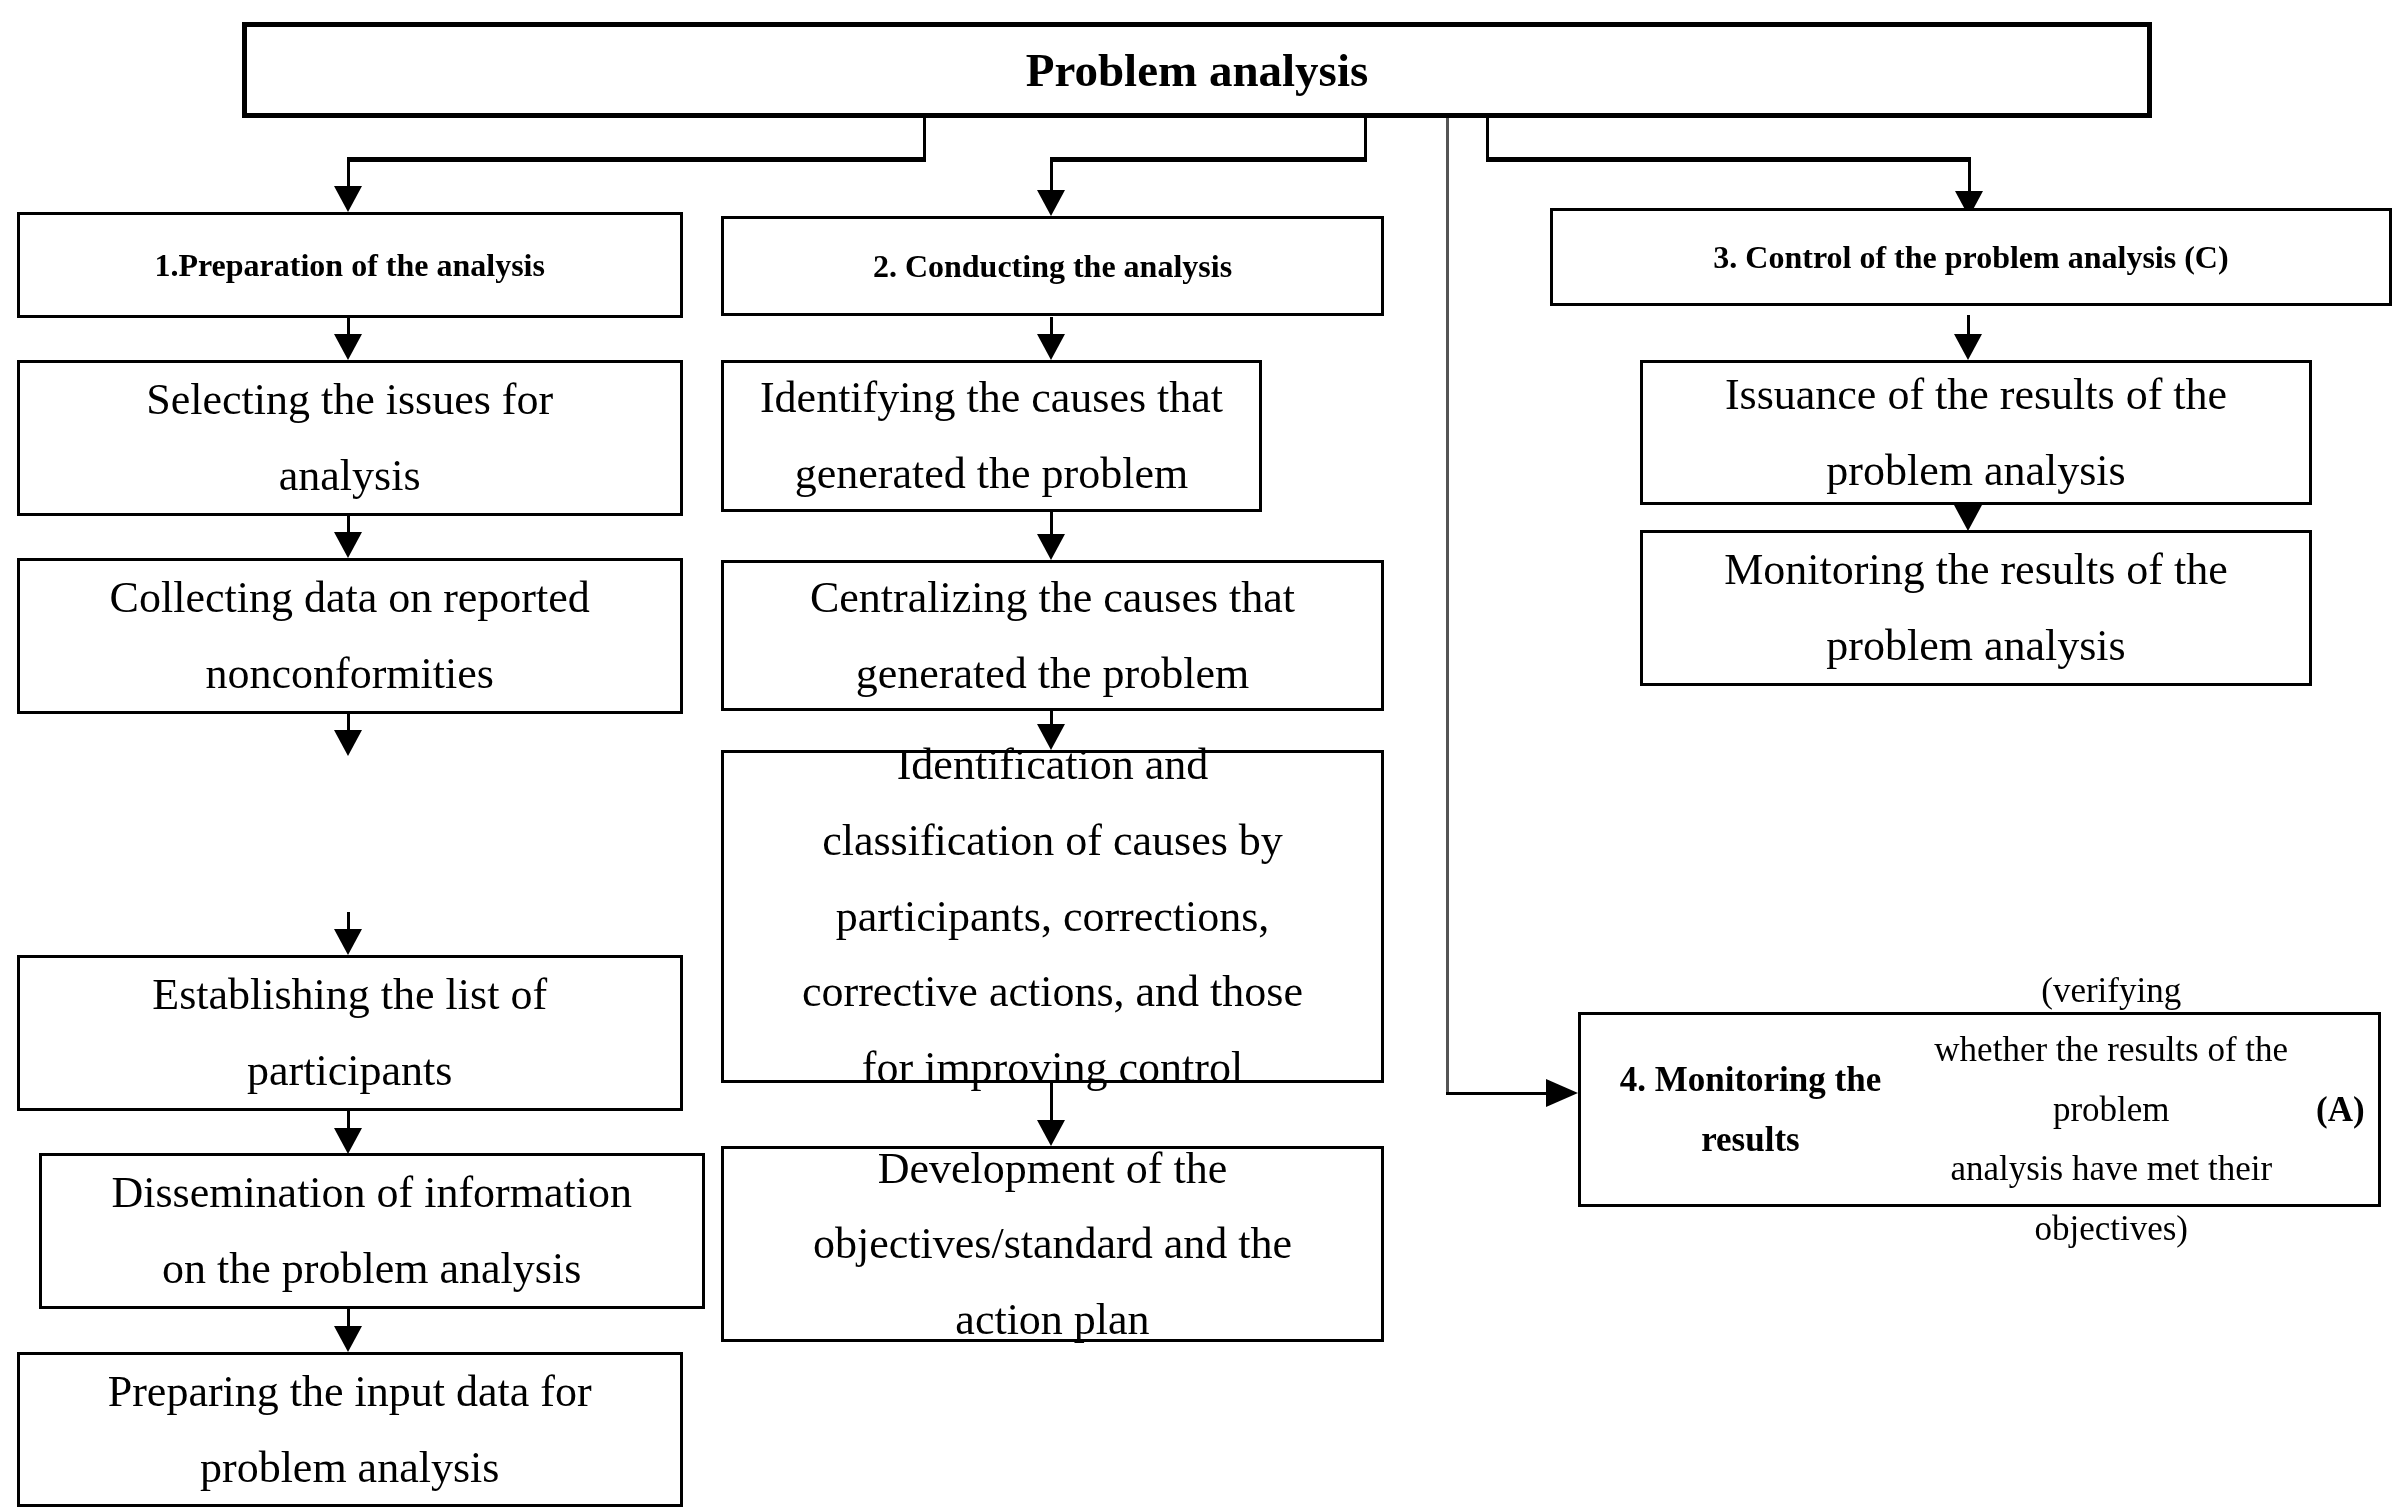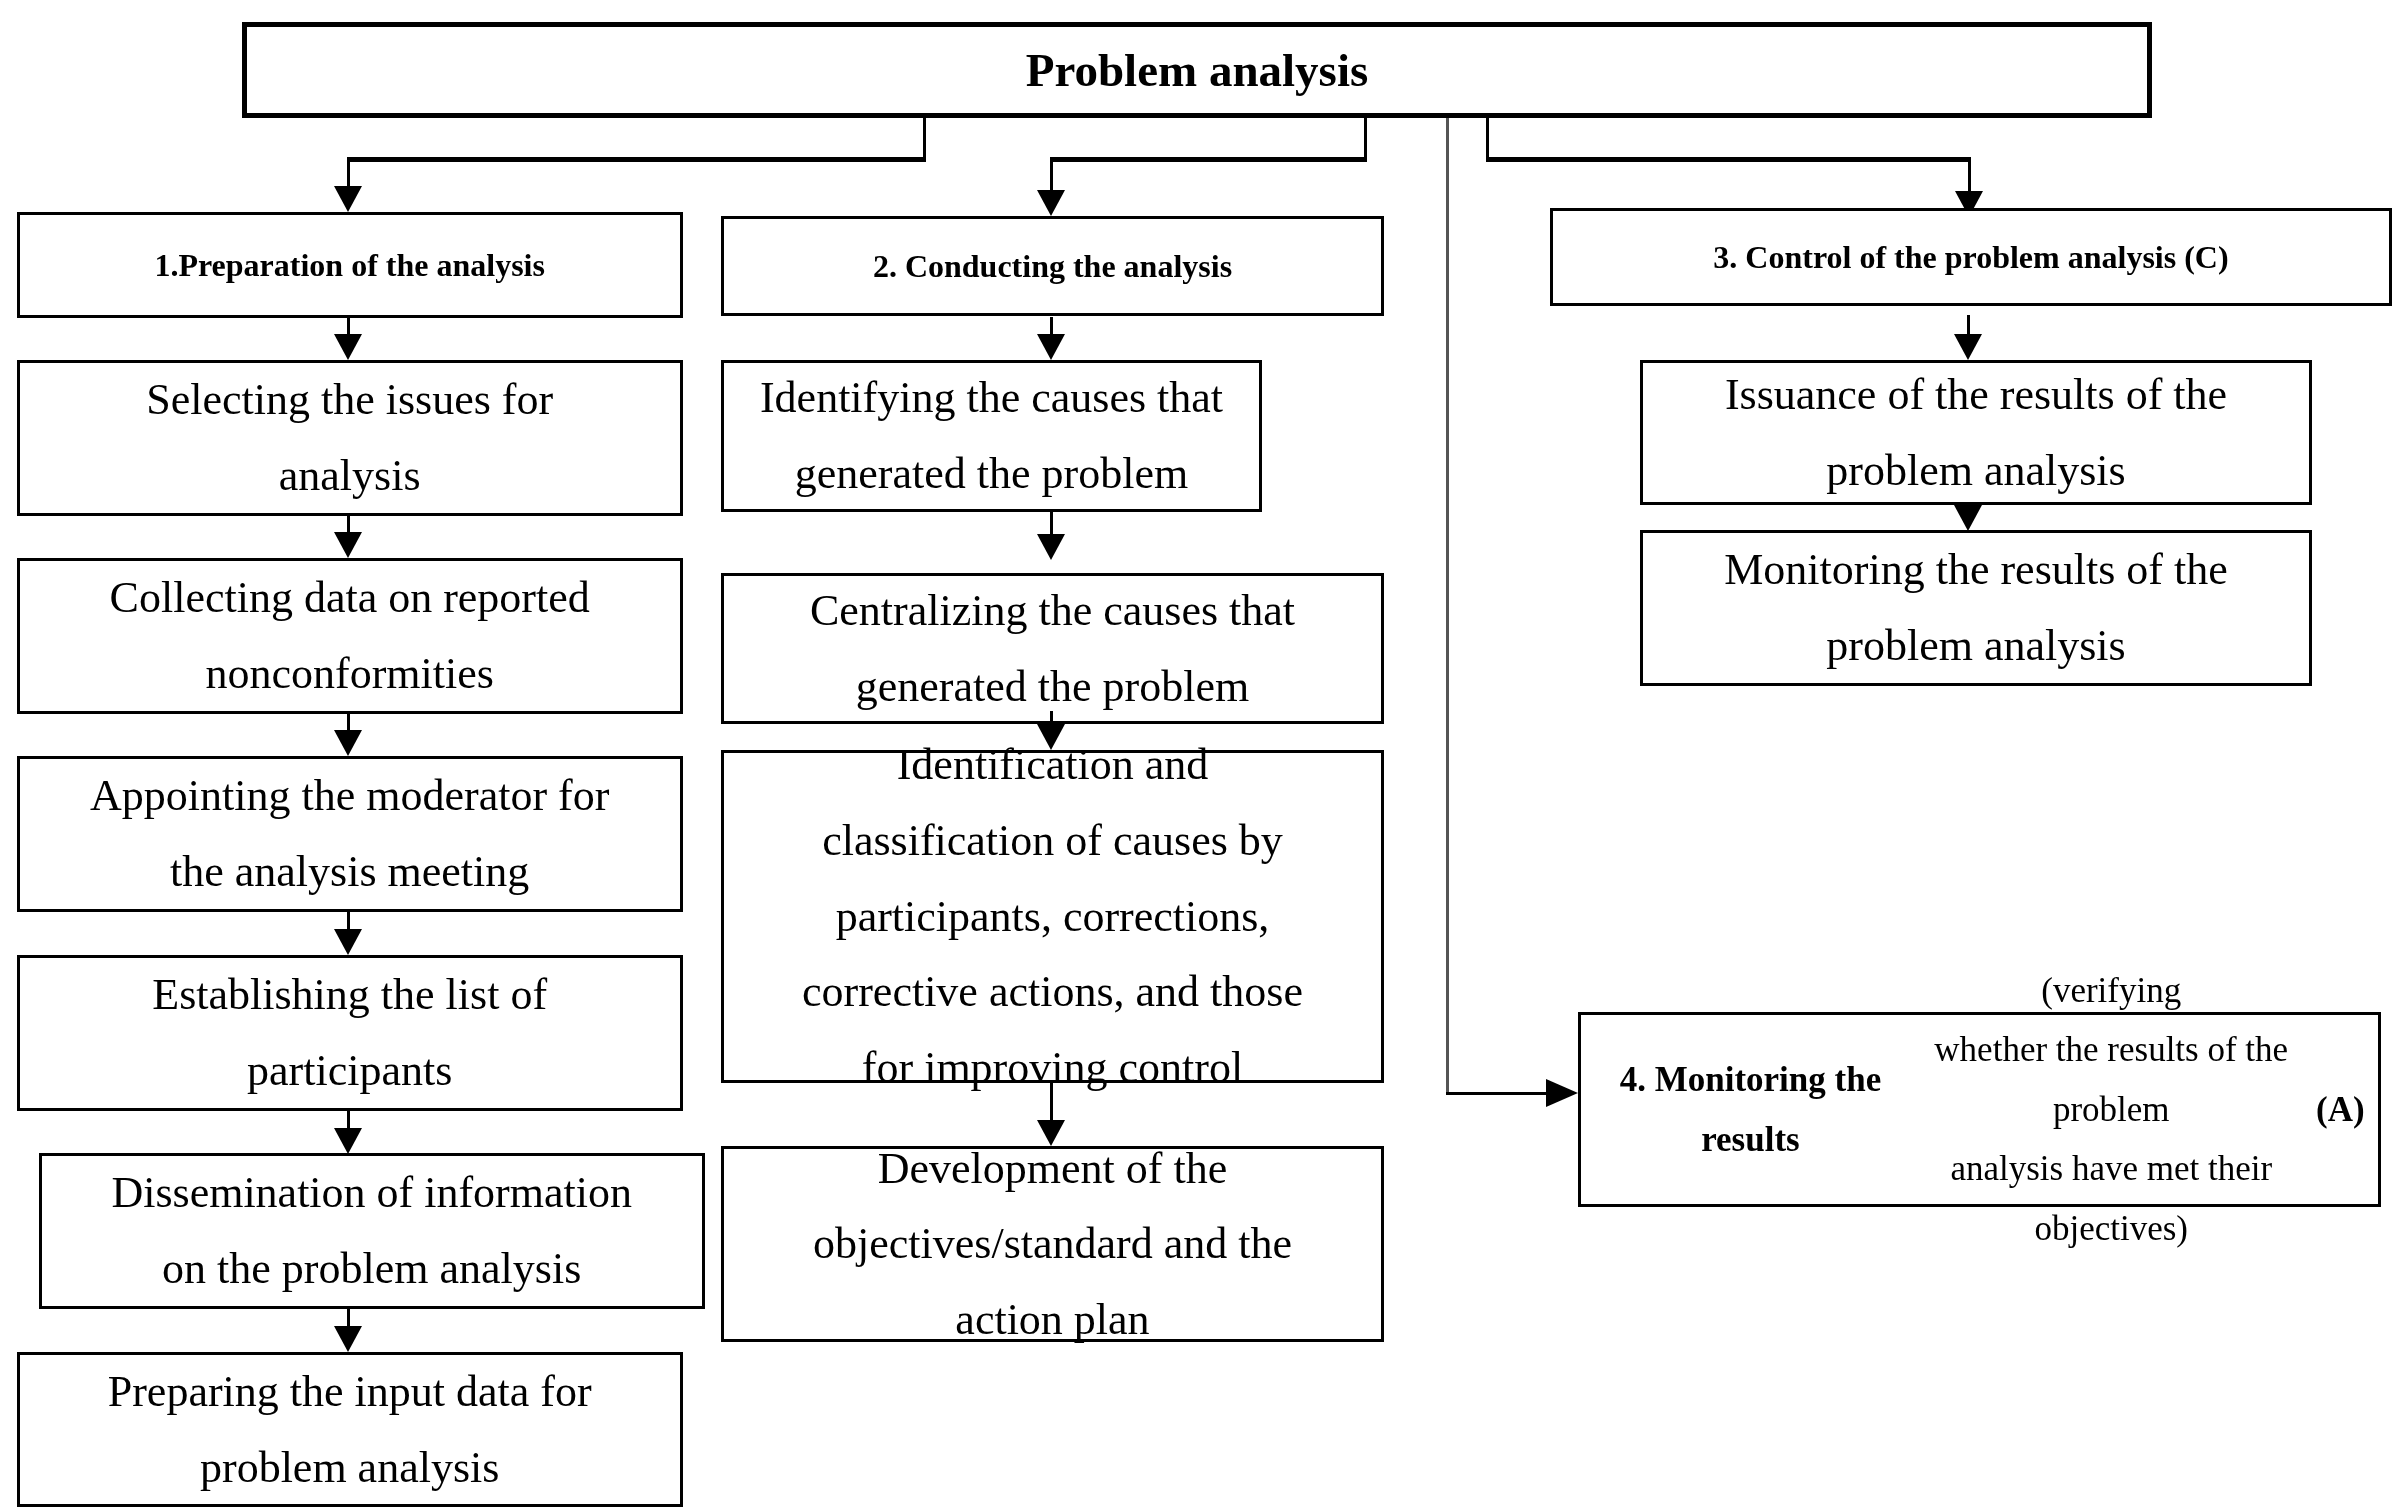--- a/index.html
+++ b/index.html
@@ -114,40 +114,38 @@
   <div class="varrow" style="left:1968px; top:158px; height:33px;"></div>
 
   <div class="dropline" style="left:1446px; top:118px; height:975px;"></div>
   <div class="rarrow" style="left:1446px; top:1092px; width:100px;"></div>
 
   <div class="box hdr" style="left:16.7px; top:212px; width:666px; height:106px;">1.Preparation of the analysis</div>
   <div class="box" style="left:16.7px; top:360px; width:666px; height:156px;">Selecting the issues for
 analysis</div>
   <div class="box" style="left:16.7px; top:558px; width:666px; height:156px;">Collecting data on reported
 nonconformities</div>
-  <div class="box" style="left:16.7px; top:756px; width:666px; height:156px;">Appointing the moderator for
-the analysis meeting</div>
   <div class="box" style="left:16.7px; top:955px; width:666px; height:156px;">Establishing the list of
 participants</div>
   <div class="box" style="left:16.7px; top:1153px; width:666px; height:156px;margin-left:22px;">Dissemination of information
 on the problem analysis</div>
   <div class="box" style="left:16.7px; top:1352px; width:666px; height:155px;">Preparing the input data for
 problem analysis</div>
 
   <div class="varrow" style="left:347px; top:318px; height:16px;"></div>
   <div class="varrow" style="left:347px; top:516px; height:16px;"></div>
   <div class="varrow" style="left:347px; top:714px; height:16px;"></div>
   <div class="varrow" style="left:347px; top:912px; height:17.3px;"></div>
   <div class="varrow" style="left:347px; top:1111px; height:16.7px;"></div>
   <div class="varrow" style="left:347px; top:1309px; height:16.7px;"></div>
 
   <div class="box hdr" style="left:721px; top:216px; width:663px; height:100px;">2. Conducting the analysis</div>
   <div class="box" style="left:721px; top:360px; width:541px; height:152px;">Identifying the causes that
 generated the problem</div>
-  <div class="box" style="left:721px; top:560px; width:663px; height:151px;margin-top:13px;">Centralizing the causes that
+  <div class="box" style="left:721px; top:560px; width:663px; height:151px;">Centralizing the causes that
 generated the problem</div>
   <div class="box" style="left:721px; top:750px; width:663px; height:333px;">Identification and
 classification of causes by
 participants, corrections,
 corrective actions, and those
 for improving control</div>
   <div class="box" style="left:721px; top:1146px; width:663px; height:196px;">Development of the
 objectives/standard and the
 action plan</div>
 

